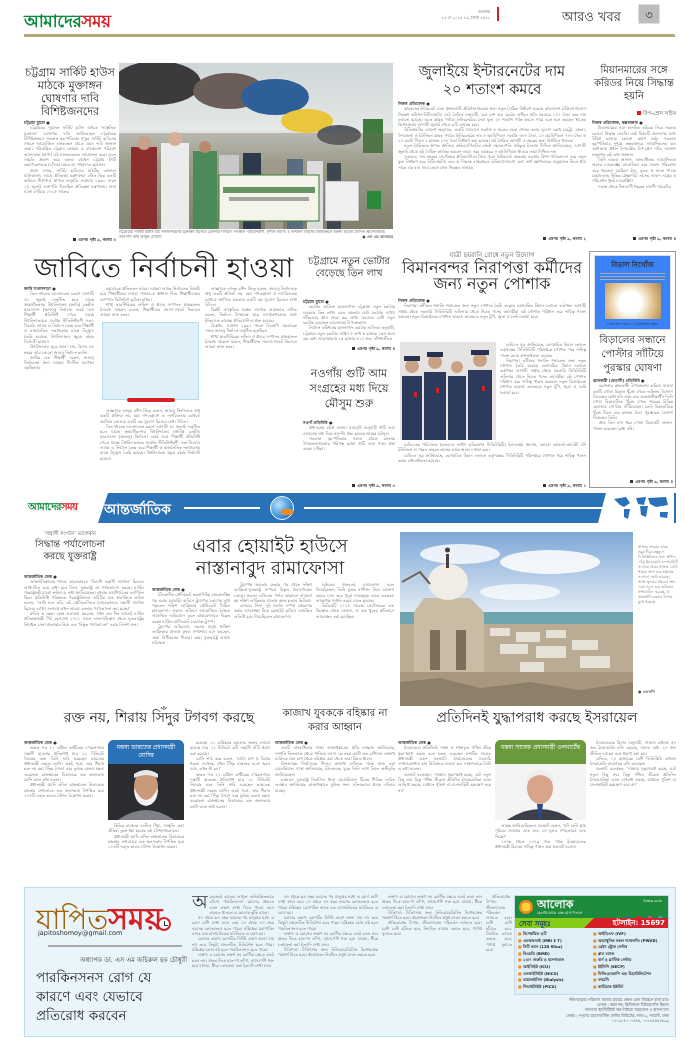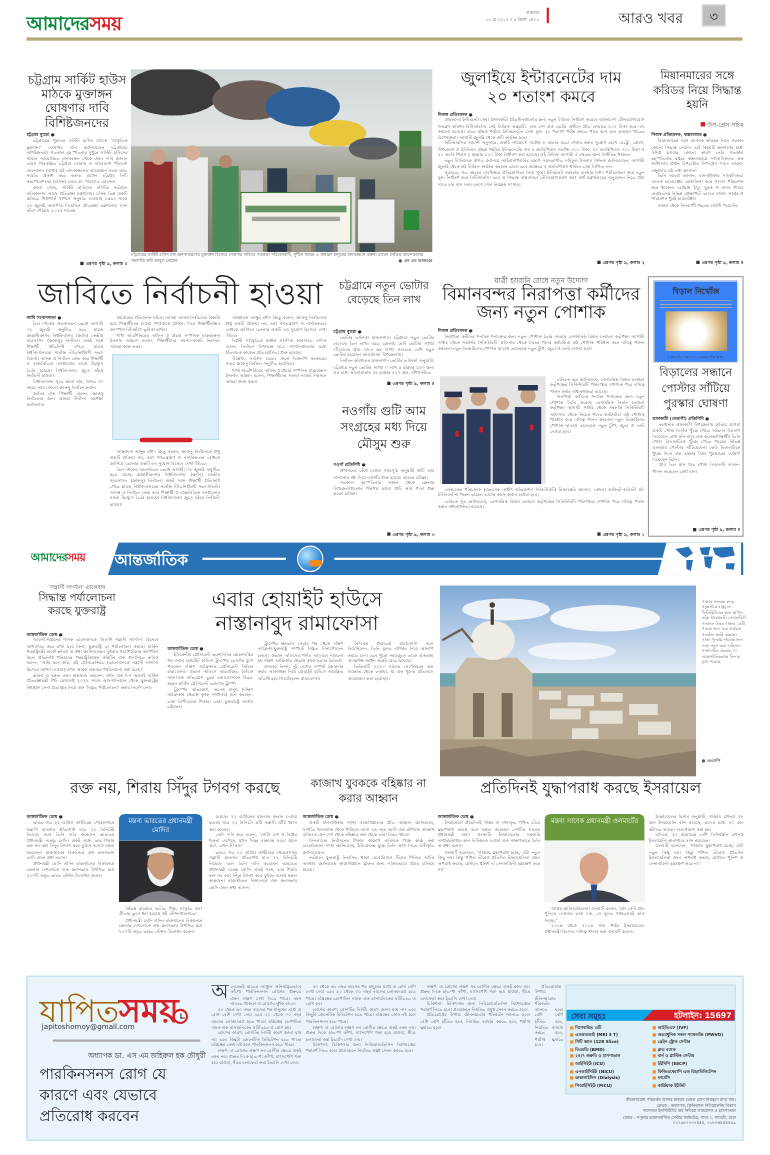--- a/index.html
+++ b/index.html
@@ -383,21 +383,33 @@
 <div class="abs txt" style="left:382px;top:894px;width:100px;height:138px;">
   <p>লক্ষণ: এ রোগের লক্ষণ সব রোগীর ক্ষেত্রে একই রকম নয়। শুরুর দিকে হাত-পা কাঁপা, মাংসপেশি শক্ত হয়ে যাওয়া, ধীরে চলাফেরা করা ইত্যাদি দেখা দেয়।</p>
   <p>চিকিৎসা: চিকিৎসার জন্য নিউরোমেডিসিন বিশেষজ্ঞের পরামর্শ নিতে হবে। প্রয়োজনে নিয়মিত ওষুধ সেবন করতে হবে।</p>
   <p>প্রতিরোধের উপায়: জীবনযাত্রার পরিবর্তন আনতে হবে। বেশি বেশি হাঁটতে হবে, নিয়মিত ব্যায়াম করতে হবে, পর্যাপ্ত ঘুমাতে হবে।</p>
 </div>
 <div class="abs txt" style="left:486px;top:894px;width:26px;height:138px;">
   <p>প্রতিরোধের উপায়: জীবনযাত্রার পরিবর্তন আনতে হবে। বেশি বেশি হাঁটতে হবে, নিয়মিত ব্যায়াম করতে হবে, পর্যাপ্ত ঘুমাতে হবে।</p>
 </div>
 
 <div class="abs" style="left:514px;top:895px;width:155px;height:100px;background:#dfeff7;border:1px solid #c9dce6;">
-  <div style="position:absolute;left:0;top:22px;width:153px;height:10px;background:#0ea5e9;">
+  <div style="position:absolute;left:0;top:0;width:153px;height:22px;background:#1d8a3c;">
+    <div style="position:absolute;left:4px;top:4px;width:14px;height:14px;border-radius:50%;background:radial-gradient(circle,#ffd23a 0 45%,#f28a1f 46% 100%);"></div>
+    <div style="position:absolute;left:22px;top:0;color:#fff;font-size:11px;font-weight:bold;">আলোক</div>
+    <div style="position:absolute;left:22px;top:14px;color:#fff;font-size:4px;">হেলথকেয়ার এন্ড হাসপাতাল</div>
+    <div style="position:absolute;right:6px;top:3px;color:#fff;font-size:3px;">Follow us on</div>
+    <div style="position:absolute;right:5px;top:10px;">
+      <span style="display:inline-block;width:5px;height:5px;border-radius:50%;background:#3b5fb0;margin-left:1px;"></span>
+      <span style="display:inline-block;width:5px;height:5px;border-radius:50%;background:#e02626;margin-left:1px;"></span>
+      <span style="display:inline-block;width:5px;height:5px;border-radius:50%;background:#d84a8a;margin-left:1px;"></span>
+      <span style="display:inline-block;width:5px;height:5px;border-radius:50%;background:#3aa0d8;margin-left:1px;"></span>
+    </div>
+  </div>
+  <div style="position:absolute;left:0;top:22px;width:153px;height:10px;background:#84cc16;">
     <div style="position:absolute;left:4px;top:0;font-size:7px;color:#1a3d7a;font-weight:bold;">সেবা সমূহঃ</div>
     <div style="position:absolute;right:0;top:0;width:84px;height:10px;background:#d61f26;clip-path:polygon(10px 0,100% 0,100% 100%,0 100%);color:#fff;text-align:right;padding-right:3px;font-size:7px;line-height:10px;font-weight:bold;">
       <span>হটলাইন:</span> <span>15697</span>
     </div>
   </div>
   <ul style="position:absolute;left:3px;top:35px;width:72px;list-style:none;font-size:3.8px;line-height:6.6px;color:#222;font-weight:bold;">
     <li><span style="color:#f28a1f">■ </span><span>বিশেষায়িত ওটি</span></li>
     <li><span style="color:#f28a1f">■ </span><span>এমআরআই (MRI 3 T)</span></li>
     <li><span style="color:#f28a1f">■ </span><span>সিটি স্ক্যান (128 Slice)</span></li>
     <li><span style="color:#f28a1f">■ </span><span>বিএমডি (BMD)</span></li>

